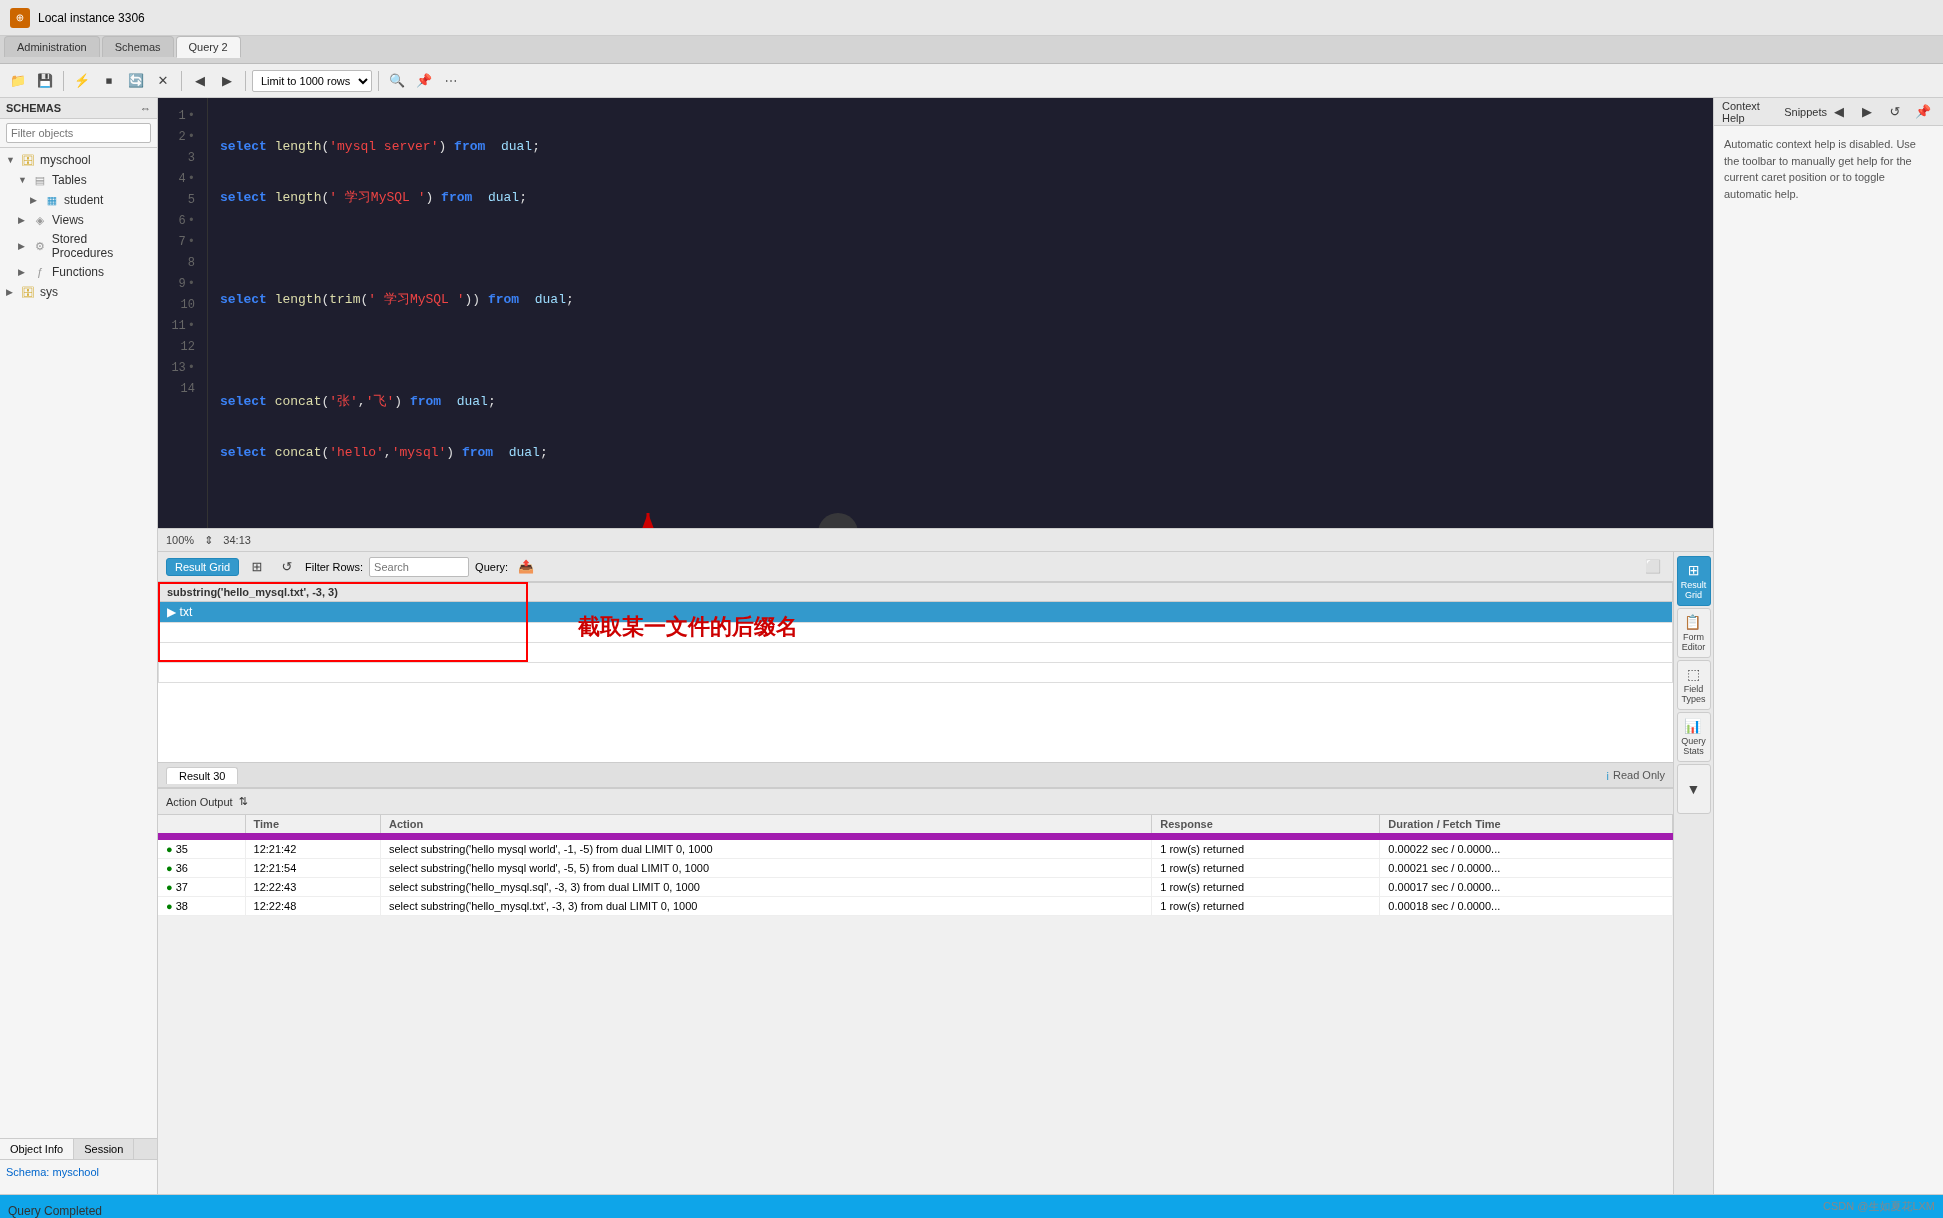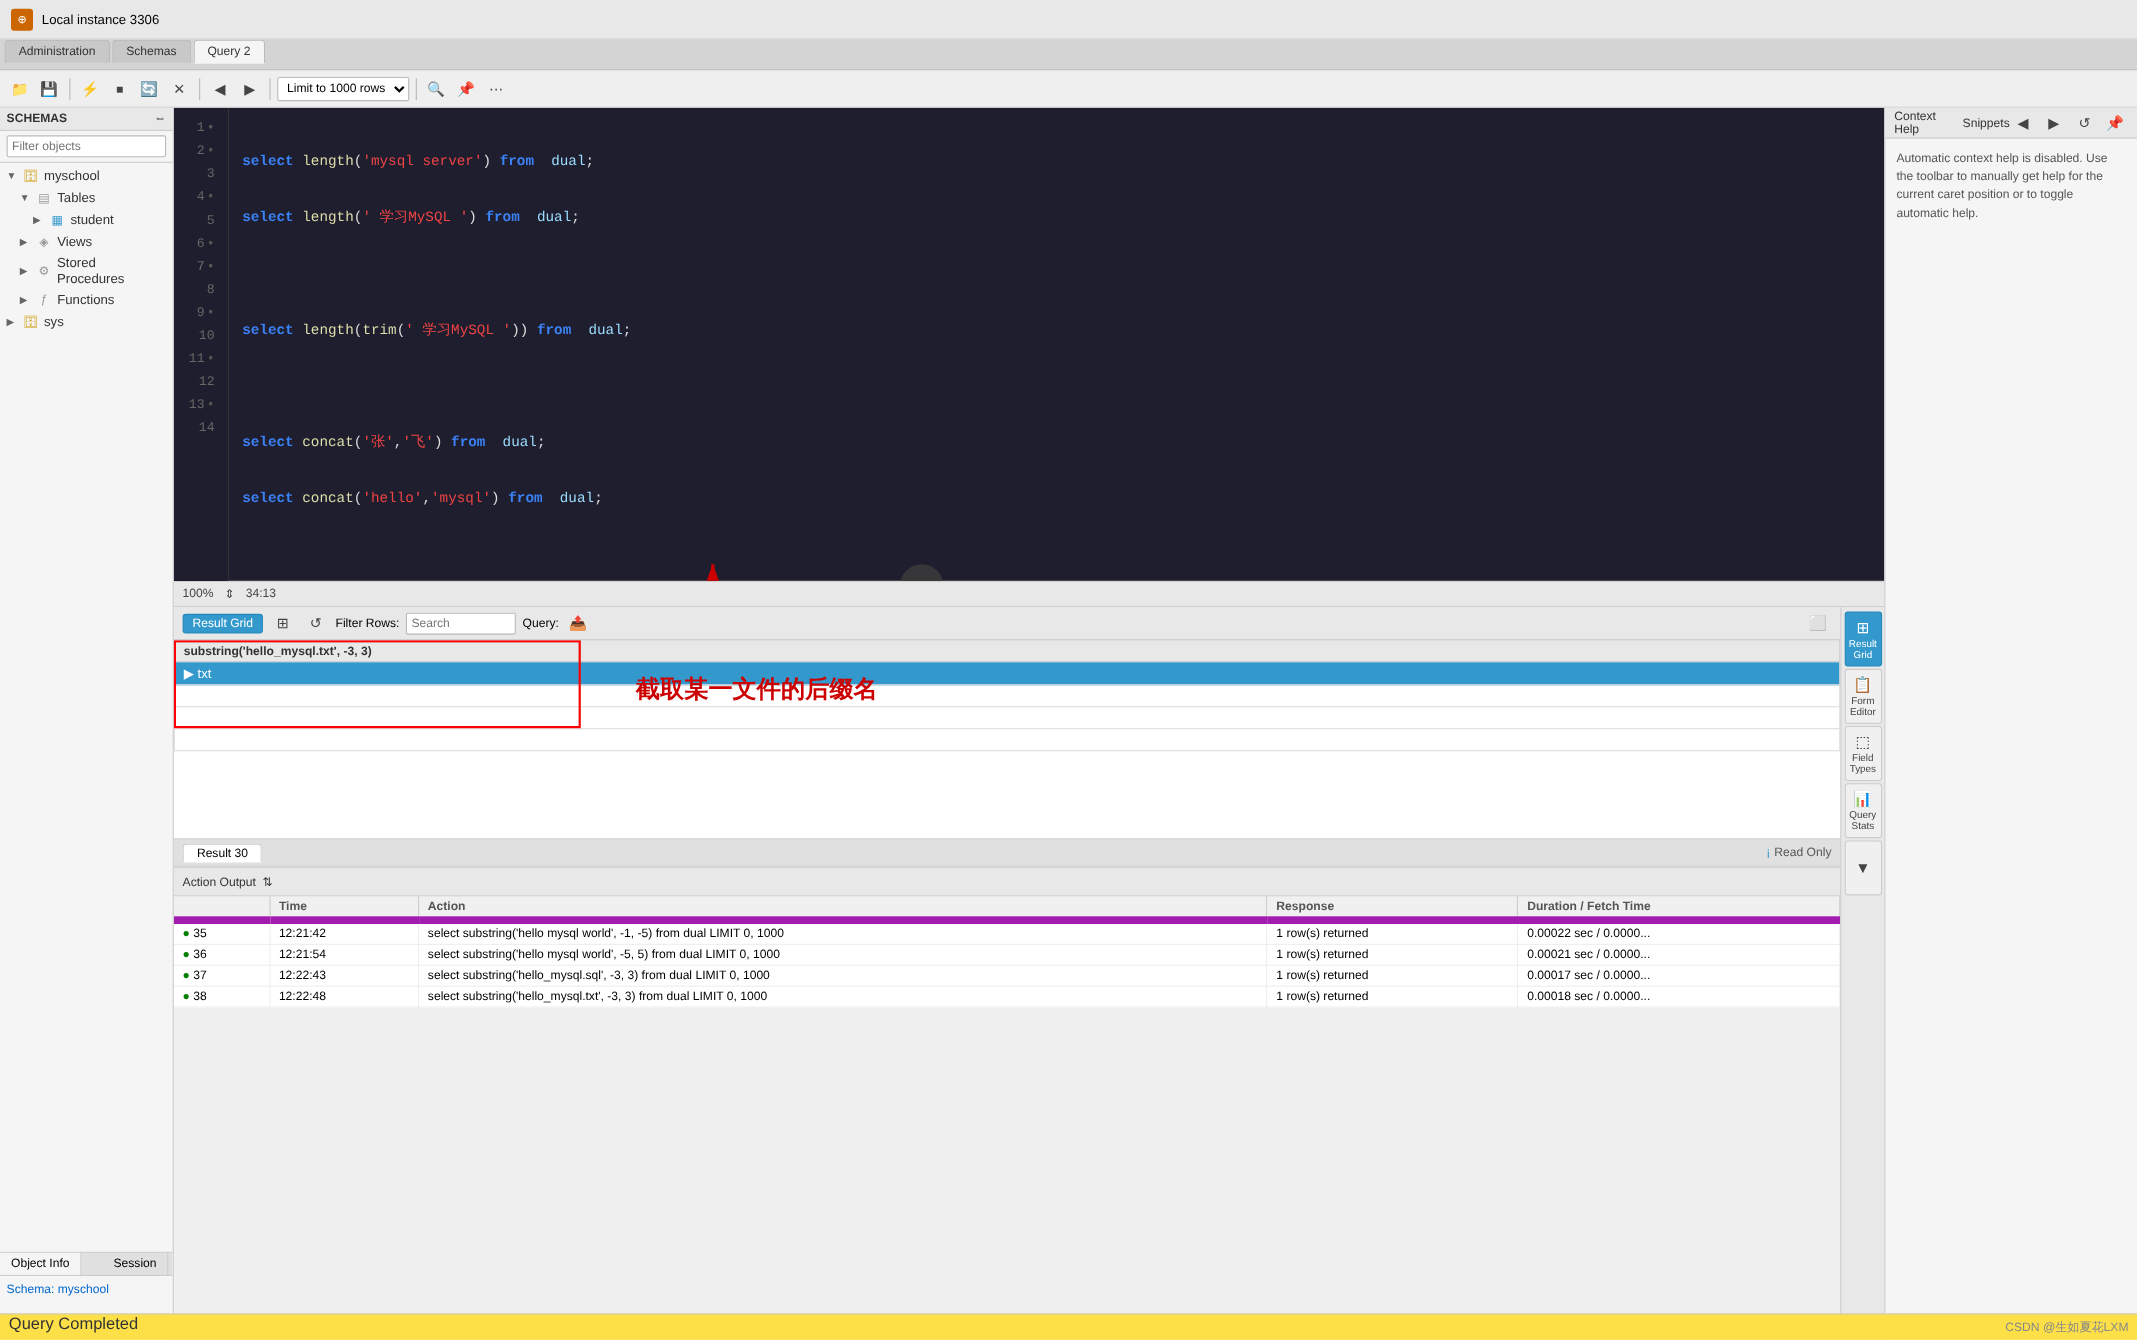--- a/index.html
+++ b/index.html
@@ -408,21 +408,20 @@
       width: 158px;
       border-right: 1px solid #ccc;
       background: #f5f5f5;
       display: flex;
       flex-direction: column;
     }
     .bl-tabs {
       display: flex;
       border-bottom: 1px solid #ccc;
       background: #e0e0e0;
-      gap: 19px;
     }
     .bl-tab {
       padding: 4px 10px;
       font-size: 11px;
       cursor: pointer;
       border-right: 1px solid #ccc;
     }
     .bl-tab.active {
       background: #f5f5f5;
     }
@@ -461,26 +460,26 @@
 
     
     .arrow-overlay {
       position: absolute;
       pointer-events: none;
     }
 
     
     .app-status-bar {
       height: 24px;
-      background: #fde047;
+      background: #0ea5e9;
       border-top: 1px solid #ccc;
       display: flex;
-      align-items: flex-start;
+      align-items: flex-end;
       padding: 0 8px;
-      font-size: 15px;
+      font-size: 12px;
       color: #333;
       position: absolute;
       bottom: 0;
       width: 100%;
     }
 
     .watermark {
       position: absolute;
       bottom: 4px;
       right: 8px;

